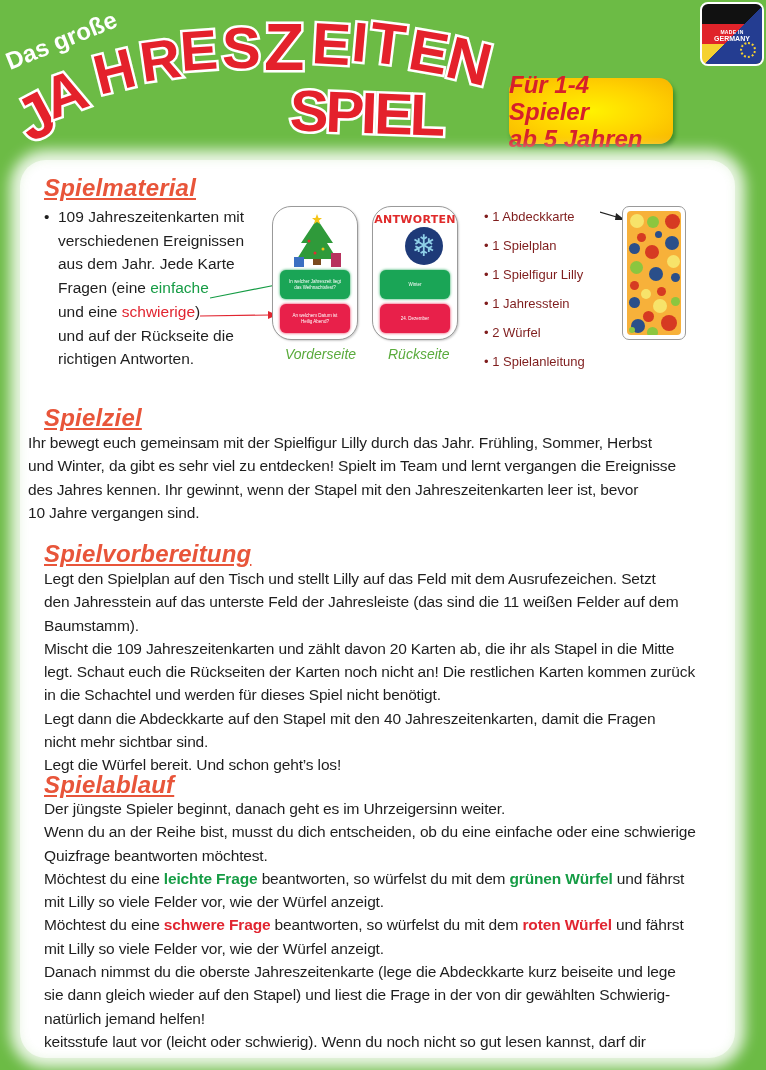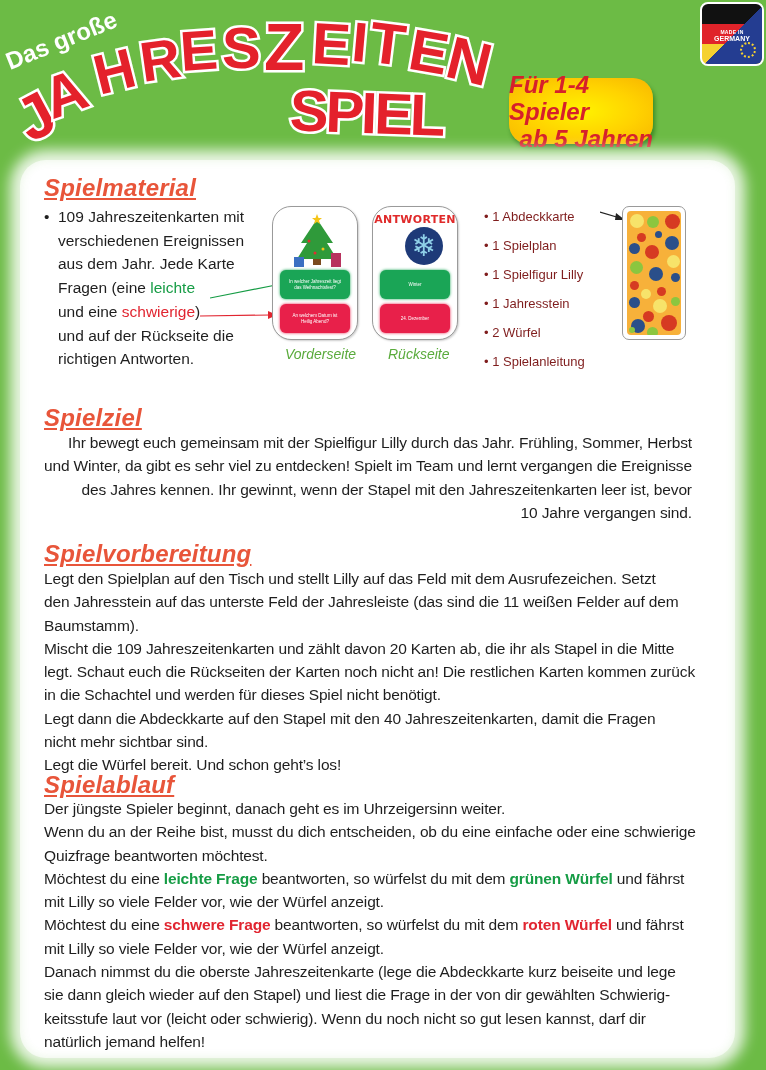--- a/index.html
+++ b/index.html
@@ -28,25 +28,25 @@
     }
     .made-in .mi-line2 {
       position: absolute; left: 0; right: 0; top: 31px; text-align: center;
       font-size: 7px; font-weight: bold; color: #fff;
     }
     .made-in .stars {
       position: absolute; right: 6px; bottom: 6px; width: 16px; height: 16px;
       border-radius: 50%; border: 2px dotted #f5d130;
     }
     .players-badge {
-      position: absolute; left: 509px; top: 78px; width: 144px; height: 66px;
-      border-radius: 20px;
+      position: absolute; left: 509px; top: 78px; width: 164px; height: 66px;
+      border-radius: 14px;
       background: radial-gradient(ellipse at center, #fff200 0%, #ffd200 55%, #f7b500 100%);
       box-shadow: 2px 4px 4px rgba(0,80,0,0.45);
-      display: flex; flex-direction: column; align-items: flex-end; justify-content: center;
+      display: flex; flex-direction: column; align-items: flex-start; justify-content: center;
       color: #d6202b; font-weight: bold; font-style: italic; font-size: 24px; line-height: 27px;
     }
     
     .panel {
       position: absolute; left: 20px; top: 160px; width: 715px; height: 898px;
       background: #fff; border-radius: 26px;
       box-shadow: 0 0 14px 10px rgba(255,255,255,0.85), inset 0 0 10px rgba(108,187,69,0.15);
     }
     .section-title {
       position: absolute; color: #e8553a; font-weight: bold; font-style: italic;
@@ -153,21 +153,21 @@
 </div>
 
 <div class="panel"></div>
 
 <div class="section-title" style="left:44px; top:174px;">Spielmaterial</div>
 
 <div class="mat-left">
   <span class="line first"><span class="bullet">•</span><span>109 Jahreszeitenkarten mit</span></span>
   <span class="line">verschiedenen Ereignissen</span>
   <span class="line">aus dem Jahr. Jede Karte</span>
-  <span class="line"><span>Fragen (eine </span><span class="green">leichte</span></span>
+  <span class="line"><span>Fragen (eine </span><span class="green">einfache</span></span>
   <span class="line"><span>und eine </span><span class="red">schwierige</span><span>)</span></span>
   <span class="line">und auf der Rückseite die</span>
   <span class="line">richtigen Antworten.</span>
 </div>
 
 <svg class="arrow" style="left:210px; top:280px;" width="75" height="40">
   <line x1="0" y1="18" x2="66" y2="5" stroke="#169c45" stroke-width="1.2"></line>
   <polygon points="72,4 62,1 64,9" fill="#169c45"></polygon>
 </svg>
 <svg class="arrow" style="left:200px; top:305px;" width="80" height="20">
@@ -235,21 +235,21 @@
     <div class="dot" style="left:44px;top:86px;width:9px;height:9px;background:#8cc63f;"></div>
     <div class="dot" style="left:16px;top:100px;width:11px;height:11px;background:#d63a22;"></div>
     <div class="dot" style="left:34px;top:104px;width:16px;height:16px;background:#d63a22;"></div>
     <div class="dot" style="left:4px;top:108px;width:14px;height:14px;background:#2a4f8a;"></div>
     <div class="dot" style="left:20px;top:116px;width:11px;height:11px;background:#8cc63f;"></div>
     <div class="dot" style="left:2px;top:116px;width:6px;height:6px;background:#8cc63f;"></div>
   </div>
 </div>
 
 <div class="section-title" style="left:44px; top:404px;">Spielziel</div>
-<div class="body-text" style="left:44px; top:431px;text-align:right;">
+<div class="body-text" style="left:28px; top:431px;">
   <span class="line">Ihr bewegt euch gemeinsam mit der Spielfigur Lilly durch das Jahr. Frühling, Sommer, Herbst</span>
   <span class="line">und Winter, da gibt es sehr viel zu entdecken! Spielt im Team und lernt vergangen die Ereignisse</span>
   <span class="line">des Jahres kennen. Ihr gewinnt, wenn der Stapel mit den Jahreszeitenkarten leer ist, bevor</span>
   <span class="line">10 Jahre vergangen sind.</span>
 </div>
 
 <div class="section-title" style="left:44px; top:540px;">Spielvorbereitung</div>
 <div class="body-text" style="left:44px; top:567px;">
   <span class="line">Legt den Spielplan auf den Tisch und stellt Lilly auf das Feld mit dem Ausrufezeichen. Setzt</span>
   <span class="line">den Jahresstein auf das unterste Feld der Jahresleiste (das sind die 11 weißen Felder auf dem</span>
@@ -266,15 +266,15 @@
 <div class="body-text" style="left:44px; top:797px;">
   <span class="line">Der jüngste Spieler beginnt, danach geht es im Uhrzeigersinn weiter.</span>
   <span class="line">Wenn du an der Reihe bist, musst du dich entscheiden, ob du eine einfache oder eine schwierige</span>
   <span class="line">Quizfrage beantworten möchtest.</span>
   <span class="line"><span>Möchtest du eine </span><span class="green bold">leichte Frage</span><span> beantworten, so würfelst du mit dem </span><span class="green bold">grünen Würfel</span><span> und fährst</span></span>
   <span class="line">mit Lilly so viele Felder vor, wie der Würfel anzeigt.</span>
   <span class="line"><span>Möchtest du eine </span><span class="red bold">schwere Frage</span><span> beantworten, so würfelst du mit dem </span><span class="red bold">roten Würfel</span><span> und fährst</span></span>
   <span class="line">mit Lilly so viele Felder vor, wie der Würfel anzeigt.</span>
   <span class="line">Danach nimmst du die oberste Jahreszeitenkarte (lege die Abdeckkarte kurz beiseite und lege</span>
   <span class="line">sie dann gleich wieder auf den Stapel) und liest die Frage in der von dir gewählten Schwierig-</span>
+  <span class="line">natürlich jemand helfen!</span>
   <span class="line">keitsstufe laut vor (leicht oder schwierig). Wenn du noch nicht so gut lesen kannst, darf dir</span>
-  <span class="line">natürlich jemand helfen!</span>
 </div>
 
 </body></html>

